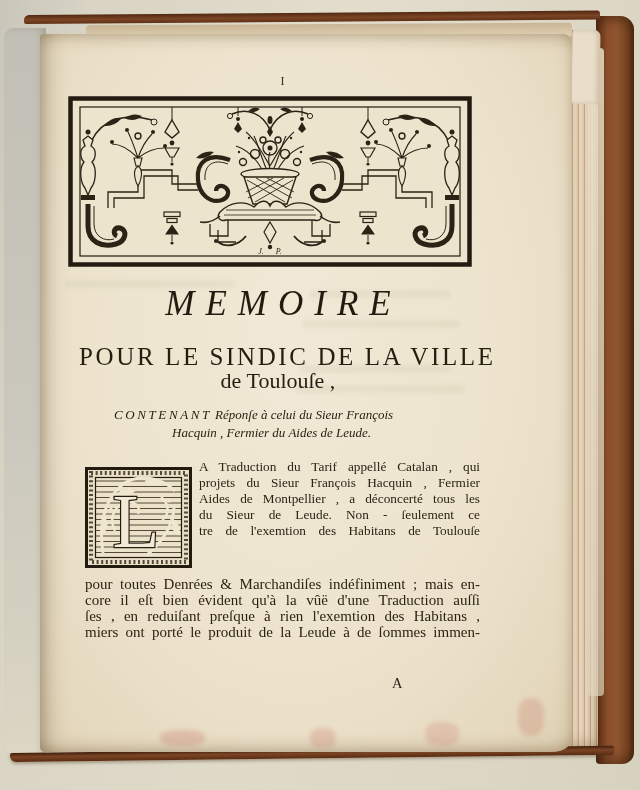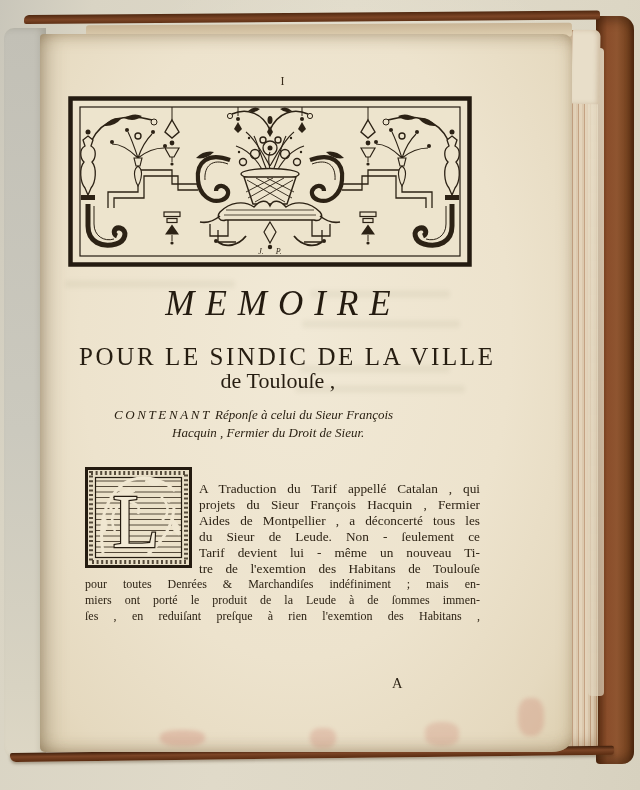--- a/index.html
+++ b/index.html
@@ -79,24 +79,24 @@
     font-style:italic; font-size:35px; letter-spacing:11px; text-indent:11px; color:#241b10; }
   .subtitle1 { position:absolute; left:8px; top:309px; width:476px; text-align:center;
     font-size:25px; letter-spacing:2.6px; text-indent:2.6px; color:#261d11; }
   .subtitle2 { position:absolute; left:0; top:334px; width:476px; text-align:center;
     font-size:22px; color:#261d11; }
   .argument { position:absolute; left:50px; top:372px; width:398px; line-height:18px;
     font-style:italic; font-size:13px; color:#2a2113;margin-left:24px; }
   .argument .lead { letter-spacing:2.6px; }
   .argument .arg2 { padding-left:58px; }
   .dropcap-block { position:absolute; left:45px; top:433px; width:107px; height:101px; }
-  .body-indent { position:absolute; left:159px; top:447px; width:281px;
+  .body-indent { position:absolute; left:159px; top:425px; width:281px;
     font-size:13.3px; line-height:15.95px; color:#2d2315; }
   .body-full { position:absolute; left:45px; top:543px; width:395px;
-    font-size:12px; line-height:15.95px; color:#2d2315; }
+    font-size:15px; line-height:15.95px; color:#2d2315; }
   .bline { text-align:justify; text-align-last:justify; white-space:normal; }
   .catchword { position:absolute; left:352px; top:641px; font-size:14.5px; color:#2d2315; }
 </style>
 </head>
 <body>
 
 <div class="stage">
   <div class="left-surface"></div>
   <div class="cover-right"></div>
   <div class="cover-top"></div>
@@ -261,21 +261,21 @@
 
     <div class="title">MEMOIRE</div>
     <div class="subtitle1">POUR LE SINDIC DE LA VILLE</div>
     <div class="subtitle2">de Toulouſe ,</div>
 
     <div class="argument">
       <div>
         <span class="lead">CONTENANT</span>
         <span>Réponſe à celui du Sieur François</span>
       </div>
-      <div class="arg2">Hacquin , Fermier du Droit de Sieur.</div>
+      <div class="arg2">Hacquin , Fermier du Aides de Leude.</div>
     </div>
 
     <svg class="dropcap-block" viewBox="0 0 107 101">
       <rect x="1.5" y="1.5" width="104" height="98" fill="#e9dfc7" stroke="#241b10" stroke-width="3"></rect>
       <rect x="6" y="6" width="95" height="89" fill="none" stroke="#2e2315" stroke-width="4" stroke-dasharray="2 2.6" opacity="0.8"></rect>
       <rect x="10.5" y="10.5" width="86" height="80" fill="#ece2ca" stroke="#241b10" stroke-width="1.2"></rect>
       <g stroke="#2e2315" stroke-width="0.8">
         <line x1="11" y1="14" x2="96" y2="14"></line>
           <line x1="11" y1="19.5" x2="96" y2="19.5"></line>
         <line x1="11" y1="25" x2="96" y2="25"></line>
@@ -306,28 +306,28 @@
         <circle cx="86" cy="66" r="1.7" fill="#f0e7d1" stroke="none"></circle>
       </g>
       <text x="51" y="80" text-anchor="middle" font-size="77" font-family="'Liberation Serif','DejaVu Serif',serif" fill="#f2ead6" stroke="#241b10" stroke-width="2.4" paint-order="stroke">L</text>
     </svg>
 
     <div class="body-indent">
       <div class="bline">A Traduction du Tarif appellé Catalan , qui</div>
       <div class="bline">projets du Sieur François Hacquin , Fermier</div>
       <div class="bline">Aides de Montpellier , a déconcerté tous les</div>
       <div class="bline">du Sieur de Leude.  Non - ſeulement ce</div>
-      <div class="bline">Tarif devient lui - même un nouveau Ti-</div>
       <div class="bline">tre de l'exemtion des Habitans de Toulouſe</div>
     </div>
 
     <div class="body-full">
       <div class="bline">pour toutes Denrées &amp; Marchandiſes indéfiniment ; mais en-</div>
+      <div class="bline">core il eſt bien évident qu'à la vûë d'une Traduction auſſi</div>
+      <div class="bline">ſes , en reduiſant preſque à rien  l'exemtion des Habitans ,</div>
       <div class="bline">miers ont porté le produit de la Leude à de ſommes immen-</div>
-      <div class="bline">ſes , en reduiſant preſque à rien  l'exemtion des Habitans ,</div>
     </div>
 
     <div class="catchword">A</div>
 
     <div class="stain" style="left:120px;top:696px;width:45px;height:16px;opacity:0.22"></div>
     <div class="stain" style="left:270px;top:694px;width:26px;height:20px;opacity:0.2"></div>
     <div class="stain" style="left:385px;top:688px;width:34px;height:24px;opacity:0.18"></div>
     <div class="stain" style="left:478px;top:664px;width:26px;height:38px;opacity:0.2"></div>
   </div>
 </div>

